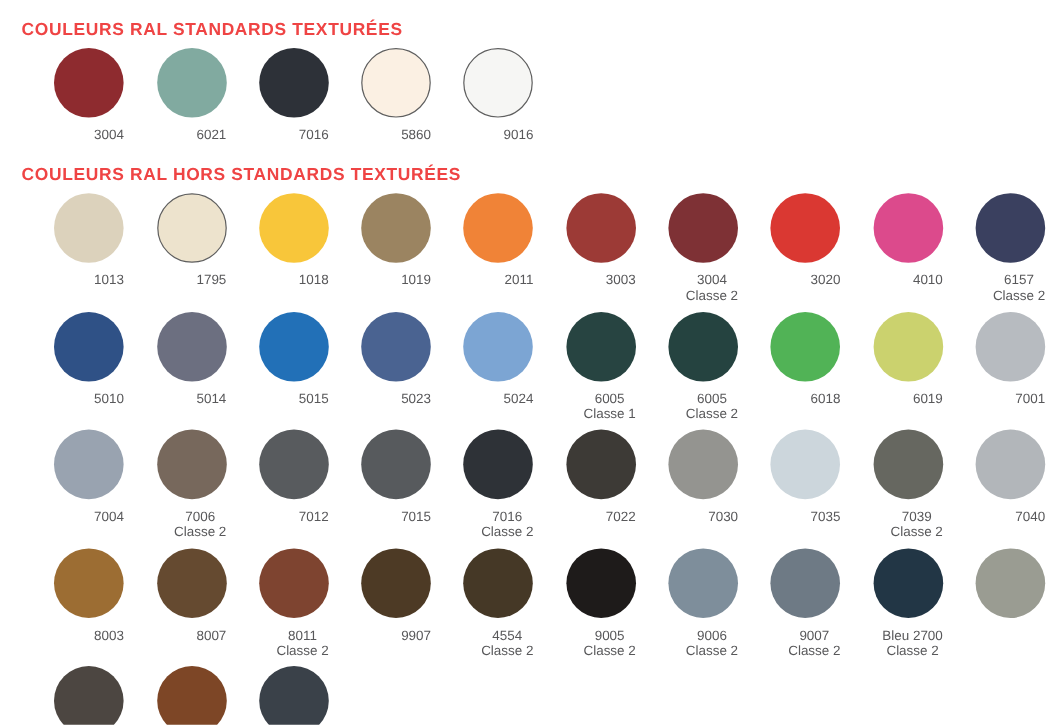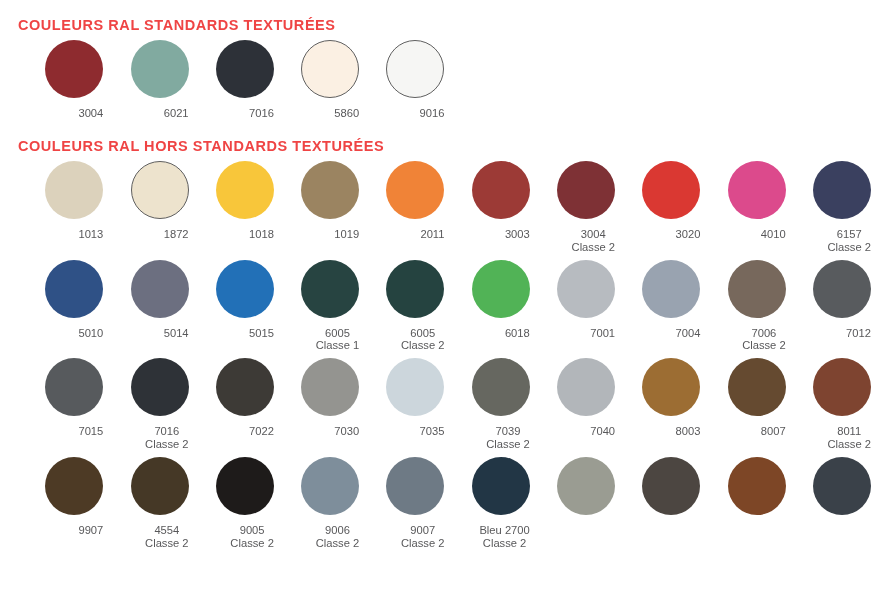--- a/index.html
+++ b/index.html
@@ -115,21 +115,21 @@
 
   <div class="section-title" id="title-hors">COULEURS RAL HORS STANDARDS TEXTURÉES</div>
 
   <div class="swatch-grid" id="grid-hors">
       <div class="swatch">
         <div class="dot" style="background: rgb(220, 210, 188);"></div>
         <div class="caption"><span>1013</span></div>
       </div>
       <div class="swatch">
         <div class="dot bordered" style="background: rgb(237, 227, 205);"></div>
-        <div class="caption"><span>1872</span></div>
+        <div class="caption"><span>1795</span></div>
       </div>
       <div class="swatch">
         <div class="dot" style="background: rgb(248, 198, 58);"></div>
         <div class="caption"><span>1018</span></div>
       </div>
       <div class="swatch">
         <div class="dot" style="background: rgb(155, 132, 97);"></div>
         <div class="caption"><span>1019</span></div>
       </div>
       <div class="swatch">
@@ -162,32 +162,44 @@
       </div>
       <div class="swatch">
         <div class="dot" style="background: rgb(108, 111, 128);"></div>
         <div class="caption"><span>5014</span></div>
       </div>
       <div class="swatch">
         <div class="dot" style="background: rgb(34, 112, 183);"></div>
         <div class="caption"><span>5015</span></div>
       </div>
       <div class="swatch">
+        <div class="dot" style="background: rgb(74, 99, 145);"></div>
+        <div class="caption"><span>5023</span></div>
+      </div>
+      <div class="swatch">
+        <div class="dot" style="background: rgb(124, 165, 211);"></div>
+        <div class="caption"><span>5024</span></div>
+      </div>
+      <div class="swatch">
         <div class="dot" style="background: rgb(39, 68, 65);"></div>
         <div class="caption"><span>6005</span><span class="sub">Classe 1</span></div>
       </div>
       <div class="swatch">
         <div class="dot" style="background: rgb(37, 67, 64);"></div>
         <div class="caption"><span>6005</span><span class="sub">Classe 2</span></div>
       </div>
       <div class="swatch">
         <div class="dot" style="background: rgb(81, 179, 86);"></div>
         <div class="caption"><span>6018</span></div>
       </div>
       <div class="swatch">
+        <div class="dot" style="background: rgb(203, 210, 110);"></div>
+        <div class="caption"><span>6019</span></div>
+      </div>
+      <div class="swatch">
         <div class="dot" style="background: rgb(183, 187, 192);"></div>
         <div class="caption"><span>7001</span></div>
       </div>
       <div class="swatch">
         <div class="dot" style="background: rgb(153, 163, 176);"></div>
         <div class="caption"><span>7004</span></div>
       </div>
       <div class="swatch">
         <div class="dot" style="background: rgb(119, 104, 92);"></div>
         <div class="caption"><span>7006</span><span class="sub">Classe 2</span></div>

